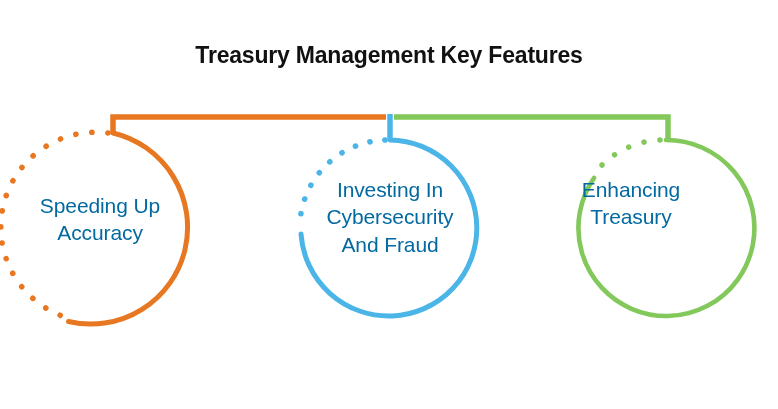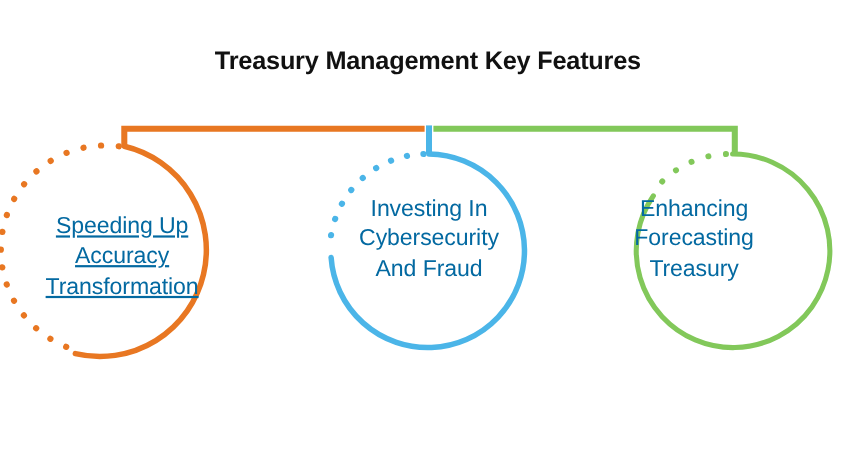--- a/index.html
+++ b/index.html
@@ -44,21 +44,21 @@
     text-align: center;
     color: #0369a1;
     font-size: 21px;
     line-height: 1.30;
     letter-spacing: -0.1px;
   }
   .node-label .line {
     display: block;
     white-space: nowrap;
   }
-  #label-0 { left: 16px;  top: 192px; width: 190px; text-decoration: underline; }
+  #label-0 { left: 5px;  top: 192px; width: 190px; }
   #label-1 { left: 308px; top: 176px; width: 164px; }
   #label-2 { left: 550px; top: 176px; width: 162px; }
 </style>
 </head>
 <body>
 
 <div class="canvas">
 
   <div class="title">
     <span class="line">Treasury Management Key Features</span>
@@ -87,28 +87,26 @@
     <path d="M 666 140
              A 88 88 0 1 1 594 178" fill="none" stroke="#82C85A" stroke-width="4.6" stroke-linecap="round"></path>
 
     <path d="M 660 140
              A 88 88 0 0 0 601 166" fill="none" stroke="#82C85A" stroke-width="5.4" stroke-linecap="round" stroke-dasharray="0.1 16"></path>
   </svg>
 
   <div class="node-label" id="label-0">
     <span class="line">Speeding Up</span>
     <span class="line">Accuracy</span>
-    <span class="line">Transformation</span>
   </div>
 
   <div class="node-label" id="label-1">
     <span class="line">Investing In</span>
     <span class="line">Cybersecurity</span>
     <span class="line">And Fraud</span>
   </div>
 
   <div class="node-label" id="label-2">
     <span class="line">Enhancing</span>
-    <span class="line">Forecasting</span>
     <span class="line">Treasury</span>
   </div>
 
 </div>
 
 </body></html>

